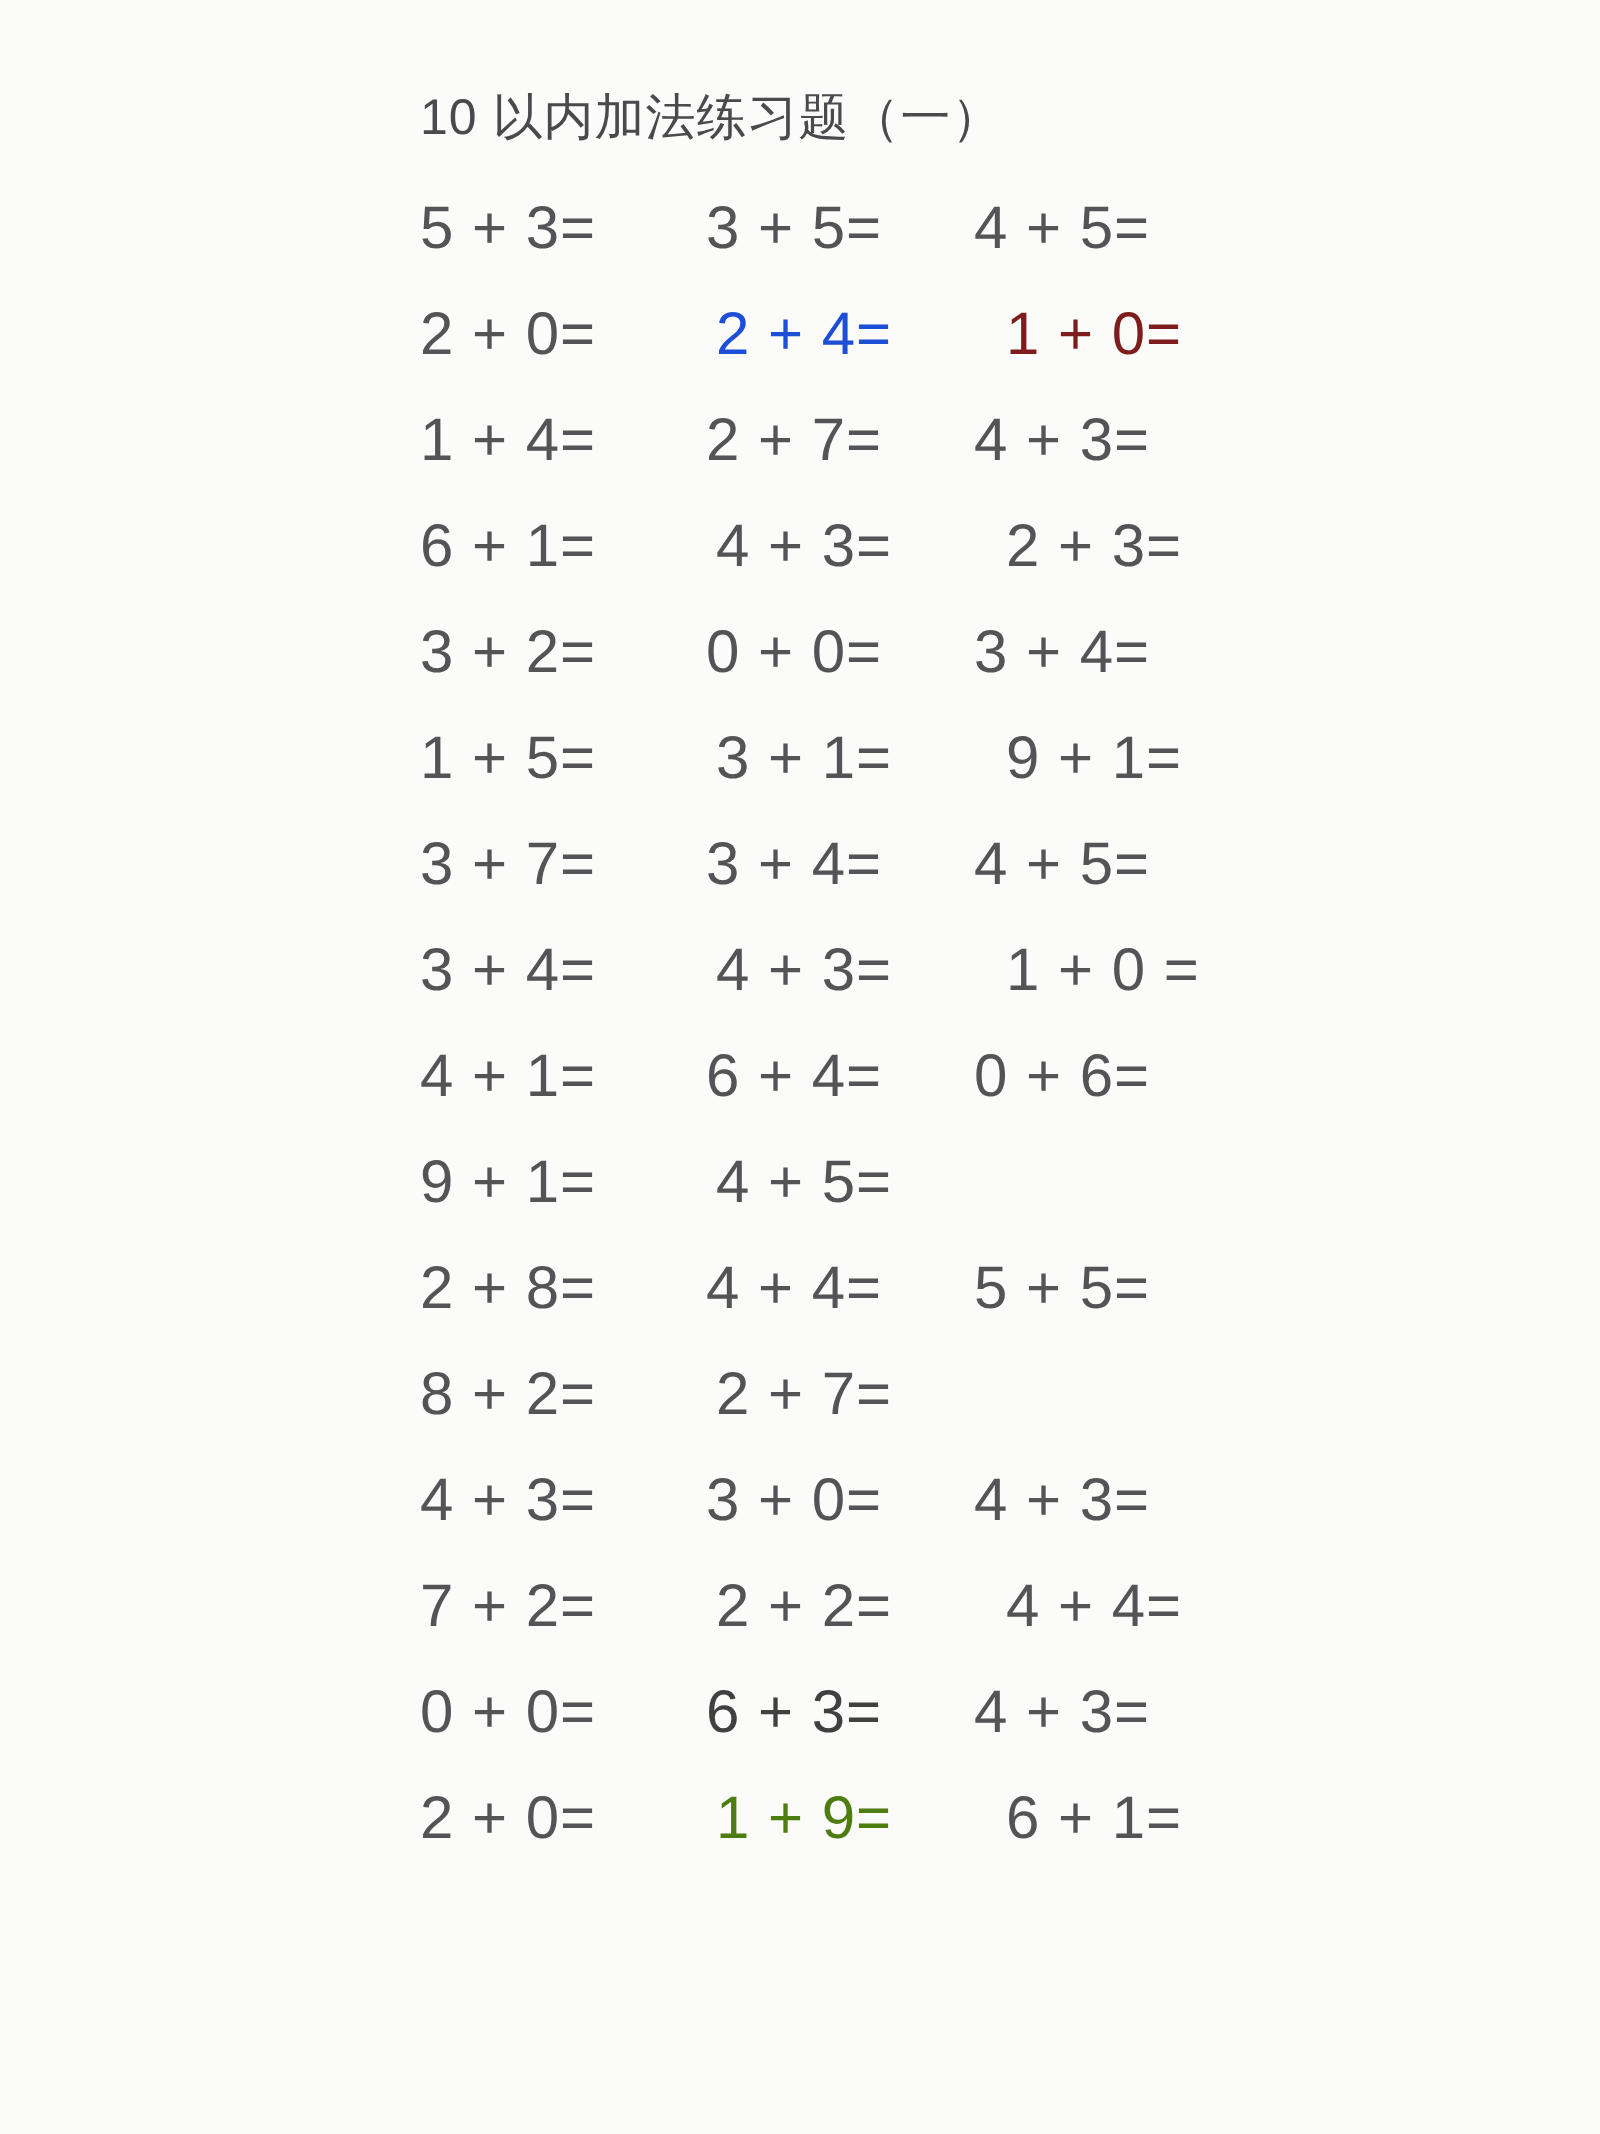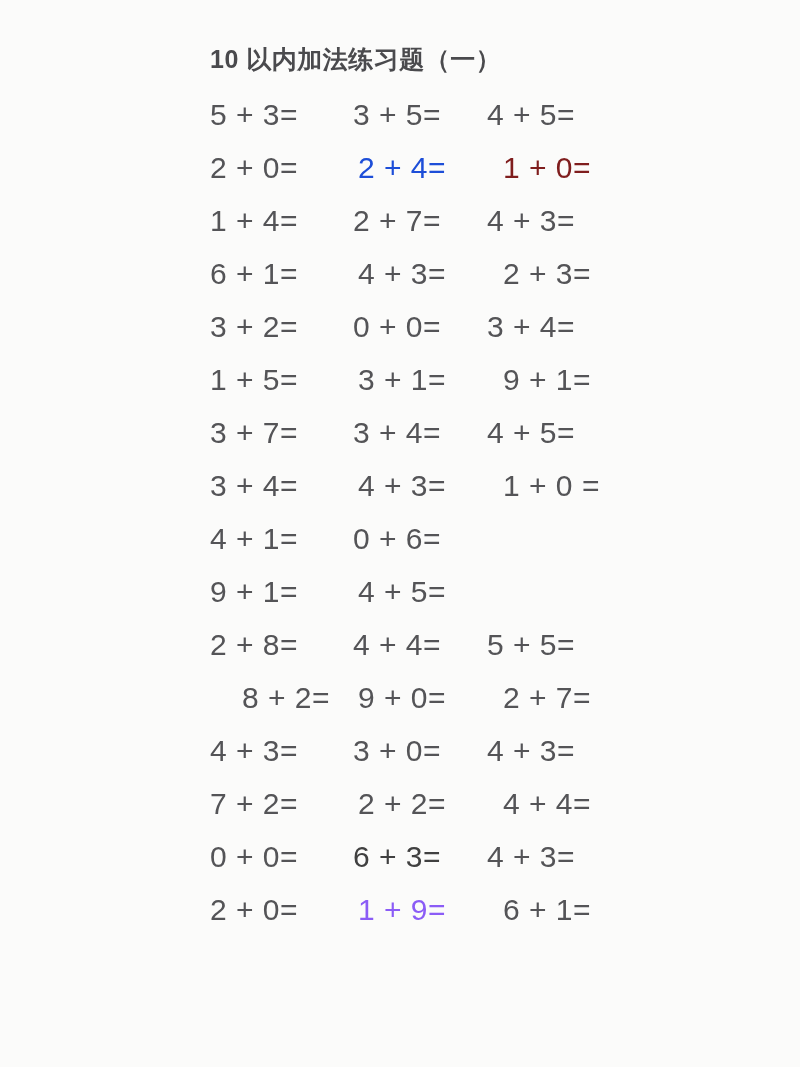--- a/index.html
+++ b/index.html
@@ -19,21 +19,21 @@
     position: relative;
   }
   .content {
     padding: 44px 0 0 210px;
   }
   .title {
     font-size: 25px;
     line-height: 30px;
     color: #4a4a4d;
     letter-spacing: 0.5px;
-    font-weight: 700;
+    font-weight: 400;
   }
   .rows {
     margin-top: 14px;
   }
   .row {
     display: grid;
     grid-template-columns: 127px 118px auto;
     align-items: center;
     height: 53px;
     font-size: 30px;
@@ -90,51 +90,51 @@
           <div class="cell" style="color: rgb(84, 84, 87);">3 + 4=</div>
           <div class="cell" style="color: rgb(84, 84, 87);">4 + 5=</div>
         </div>
         <div class="row">
           <div class="cell" style="color: rgb(84, 84, 87);">3 + 4=</div>
           <div class="cell" style="color: rgb(84, 84, 87);">4 + 3=</div>
           <div class="cell" style="color: rgb(84, 84, 87);">1 + 0 =</div>
         </div>
         <div class="row">
           <div class="cell" style="color: rgb(84, 84, 87);">4 + 1=</div>
+          <div class="cell" style="color: rgb(84, 84, 87);">6 + 4=</div>
           <div class="cell" style="color: rgb(84, 84, 87);">0 + 6=</div>
         </div>
         <div class="row">
           <div class="cell" style="color: rgb(84, 84, 87);">9 + 1=</div>
           <div class="cell" style="color: rgb(84, 84, 87);">4 + 5=</div>
         </div>
         <div class="row">
           <div class="cell" style="color: rgb(84, 84, 87);">2 + 8=</div>
           <div class="cell" style="color: rgb(84, 84, 87);">4 + 4=</div>
           <div class="cell" style="color: rgb(84, 84, 87);">5 + 5=</div>
         </div>
         <div class="row">
-          <div class="cell" style="color: rgb(84, 84, 87); margin-left: 32px;">8 + 2=</div>
-          <div class="cell" style="color: rgb(84, 84, 87);">9 + 0=</div>
+          <div class="cell" style="color: rgb(84, 84, 87);">8 + 2=</div>
           <div class="cell" style="color: rgb(84, 84, 87);">2 + 7=</div>
         </div>
         <div class="row">
           <div class="cell" style="color: rgb(84, 84, 87);">4 + 3=</div>
           <div class="cell" style="color: rgb(84, 84, 87);">3 + 0=</div>
           <div class="cell" style="color: rgb(84, 84, 87);">4 + 3=</div>
         </div>
         <div class="row">
           <div class="cell" style="color: rgb(84, 84, 87);">7 + 2=</div>
           <div class="cell" style="color: rgb(84, 84, 87);">2 + 2=</div>
           <div class="cell" style="color: rgb(84, 84, 87);">4 + 4=</div>
         </div>
         <div class="row">
           <div class="cell" style="color: rgb(84, 84, 87);">0 + 0=</div>
           <div class="cell" style="color: #404040;">6 + 3=</div>
           <div class="cell" style="color: rgb(84, 84, 87);">4 + 3=</div>
         </div>
         <div class="row">
           <div class="cell" style="color: rgb(84, 84, 87);">2 + 0=</div>
-          <div class="cell" style="color: #8b5cf6;">1 + 9=</div>
+          <div class="cell" style="color: #4d7c0f;">1 + 9=</div>
           <div class="cell" style="color: rgb(84, 84, 87);">6 + 1=</div>
         </div>
       </div>
   </div>
 </div>
 
 </body></html>

